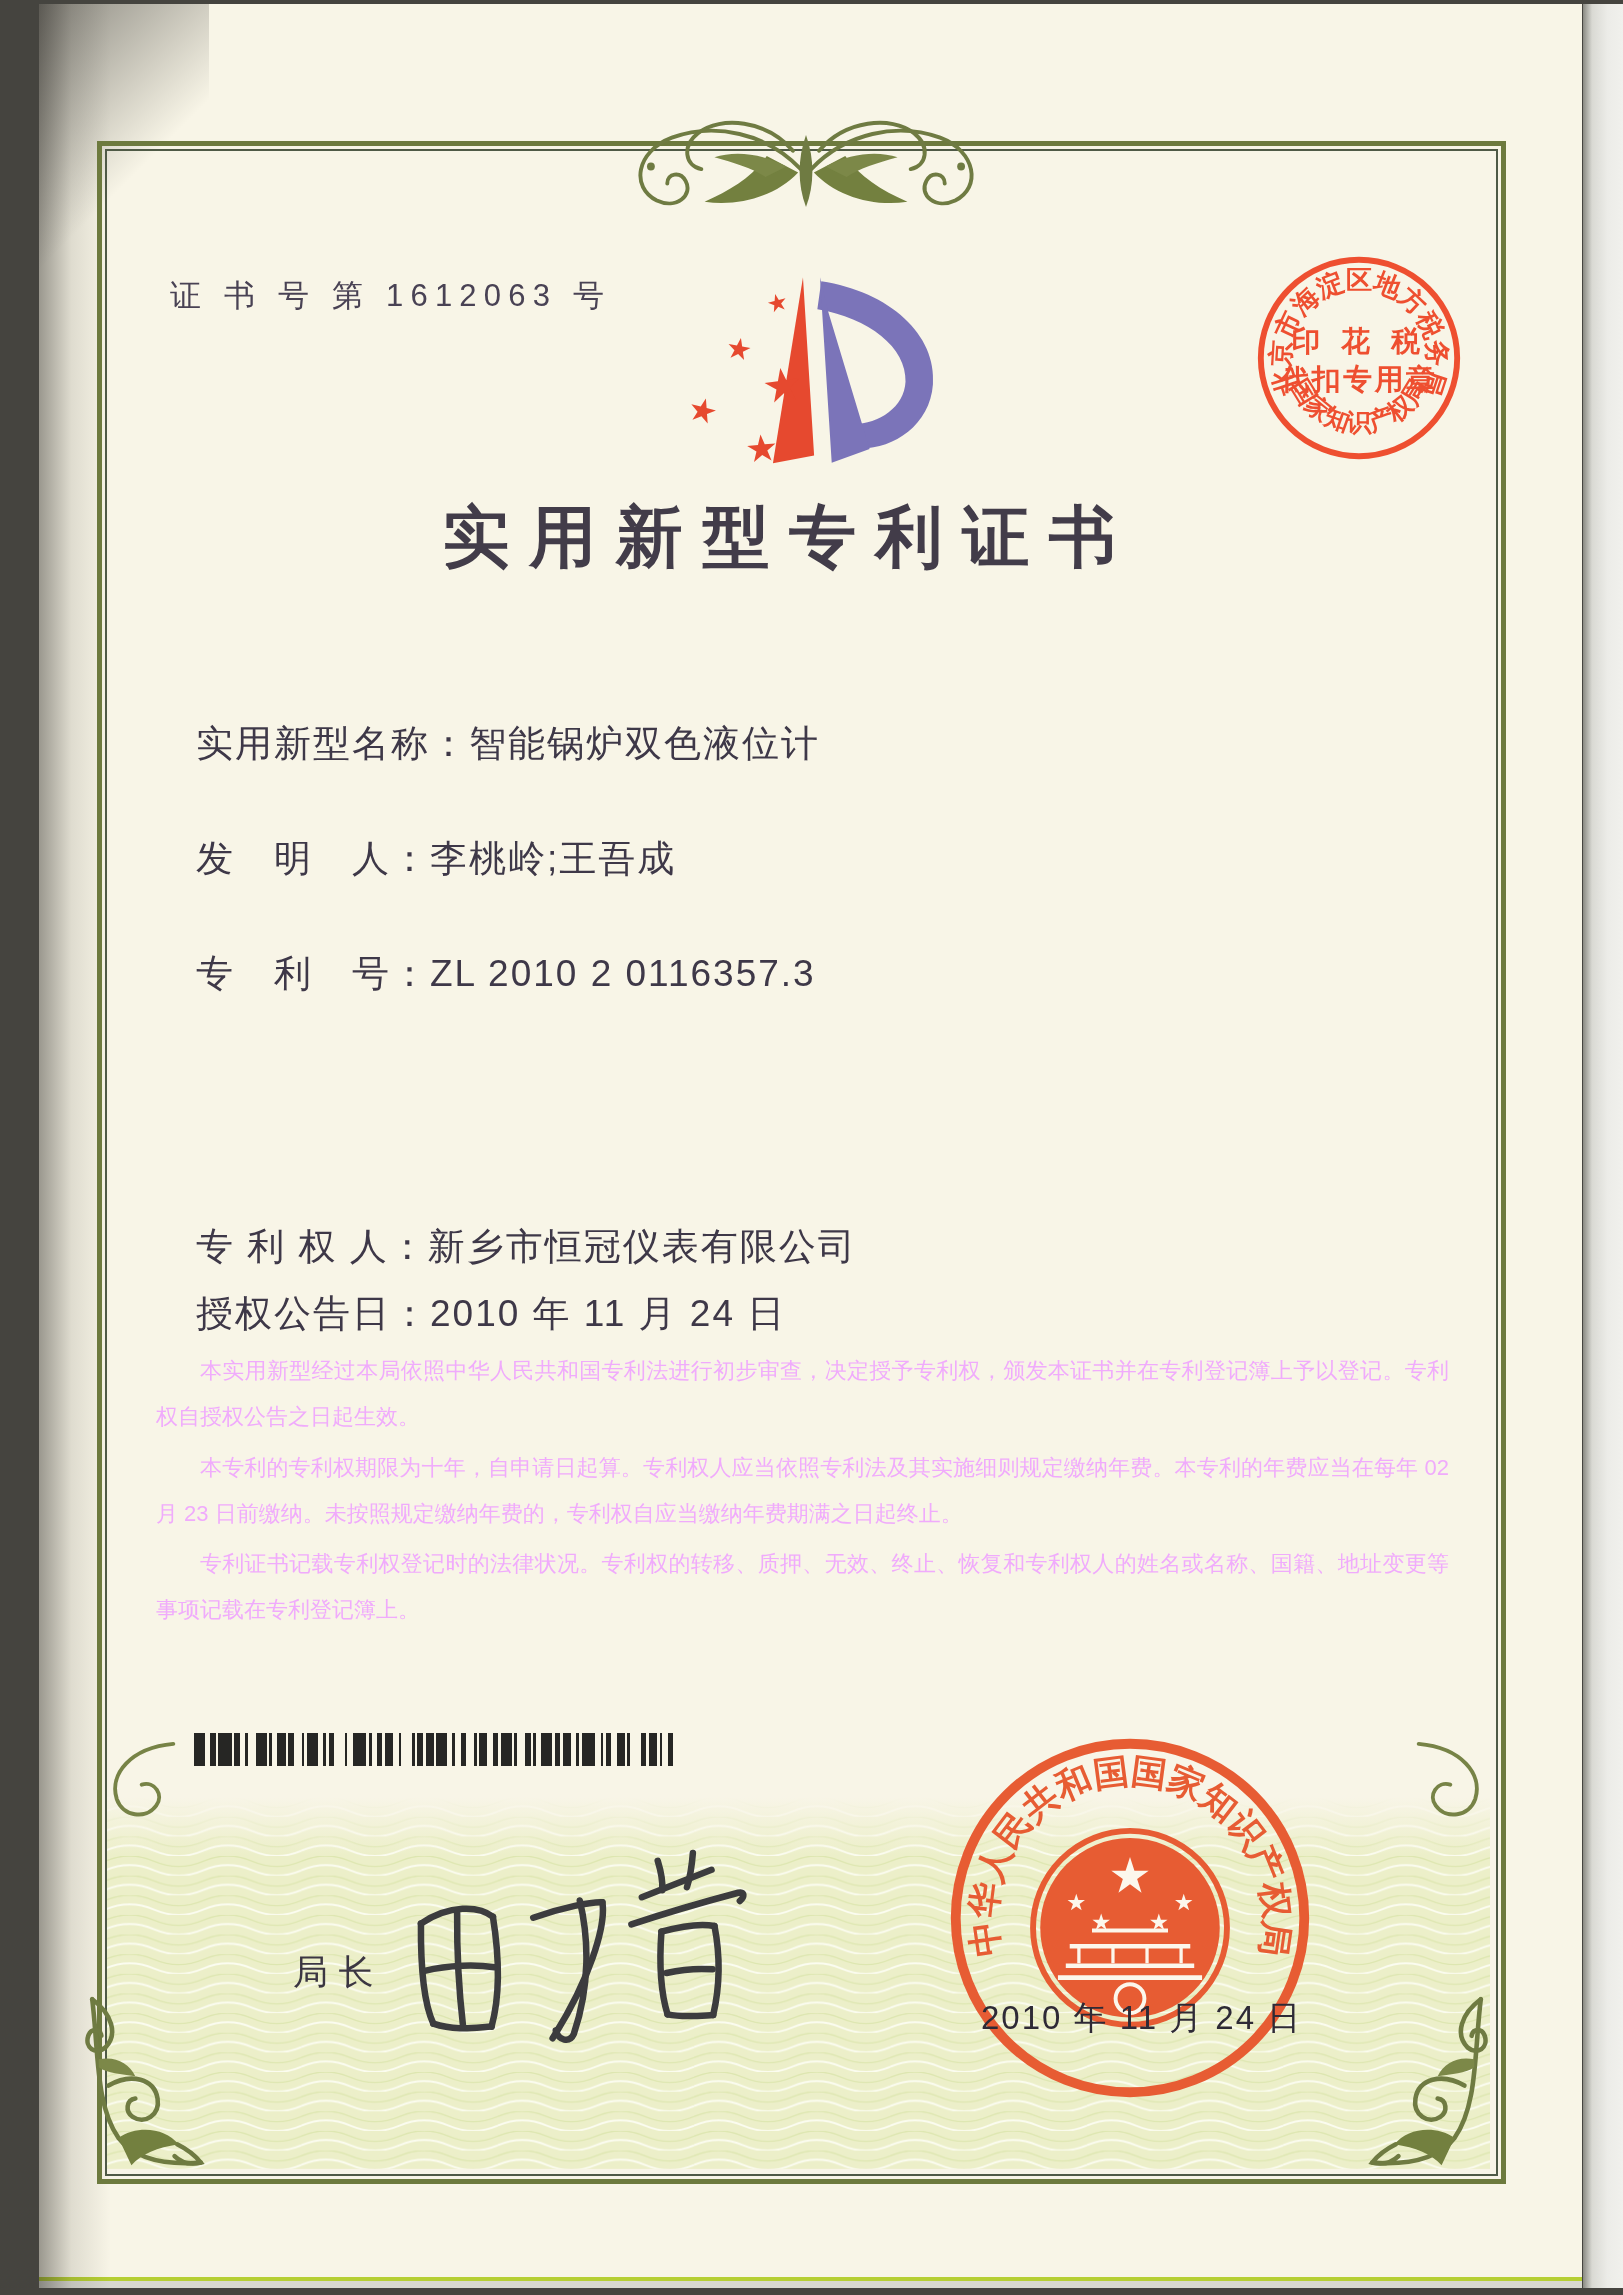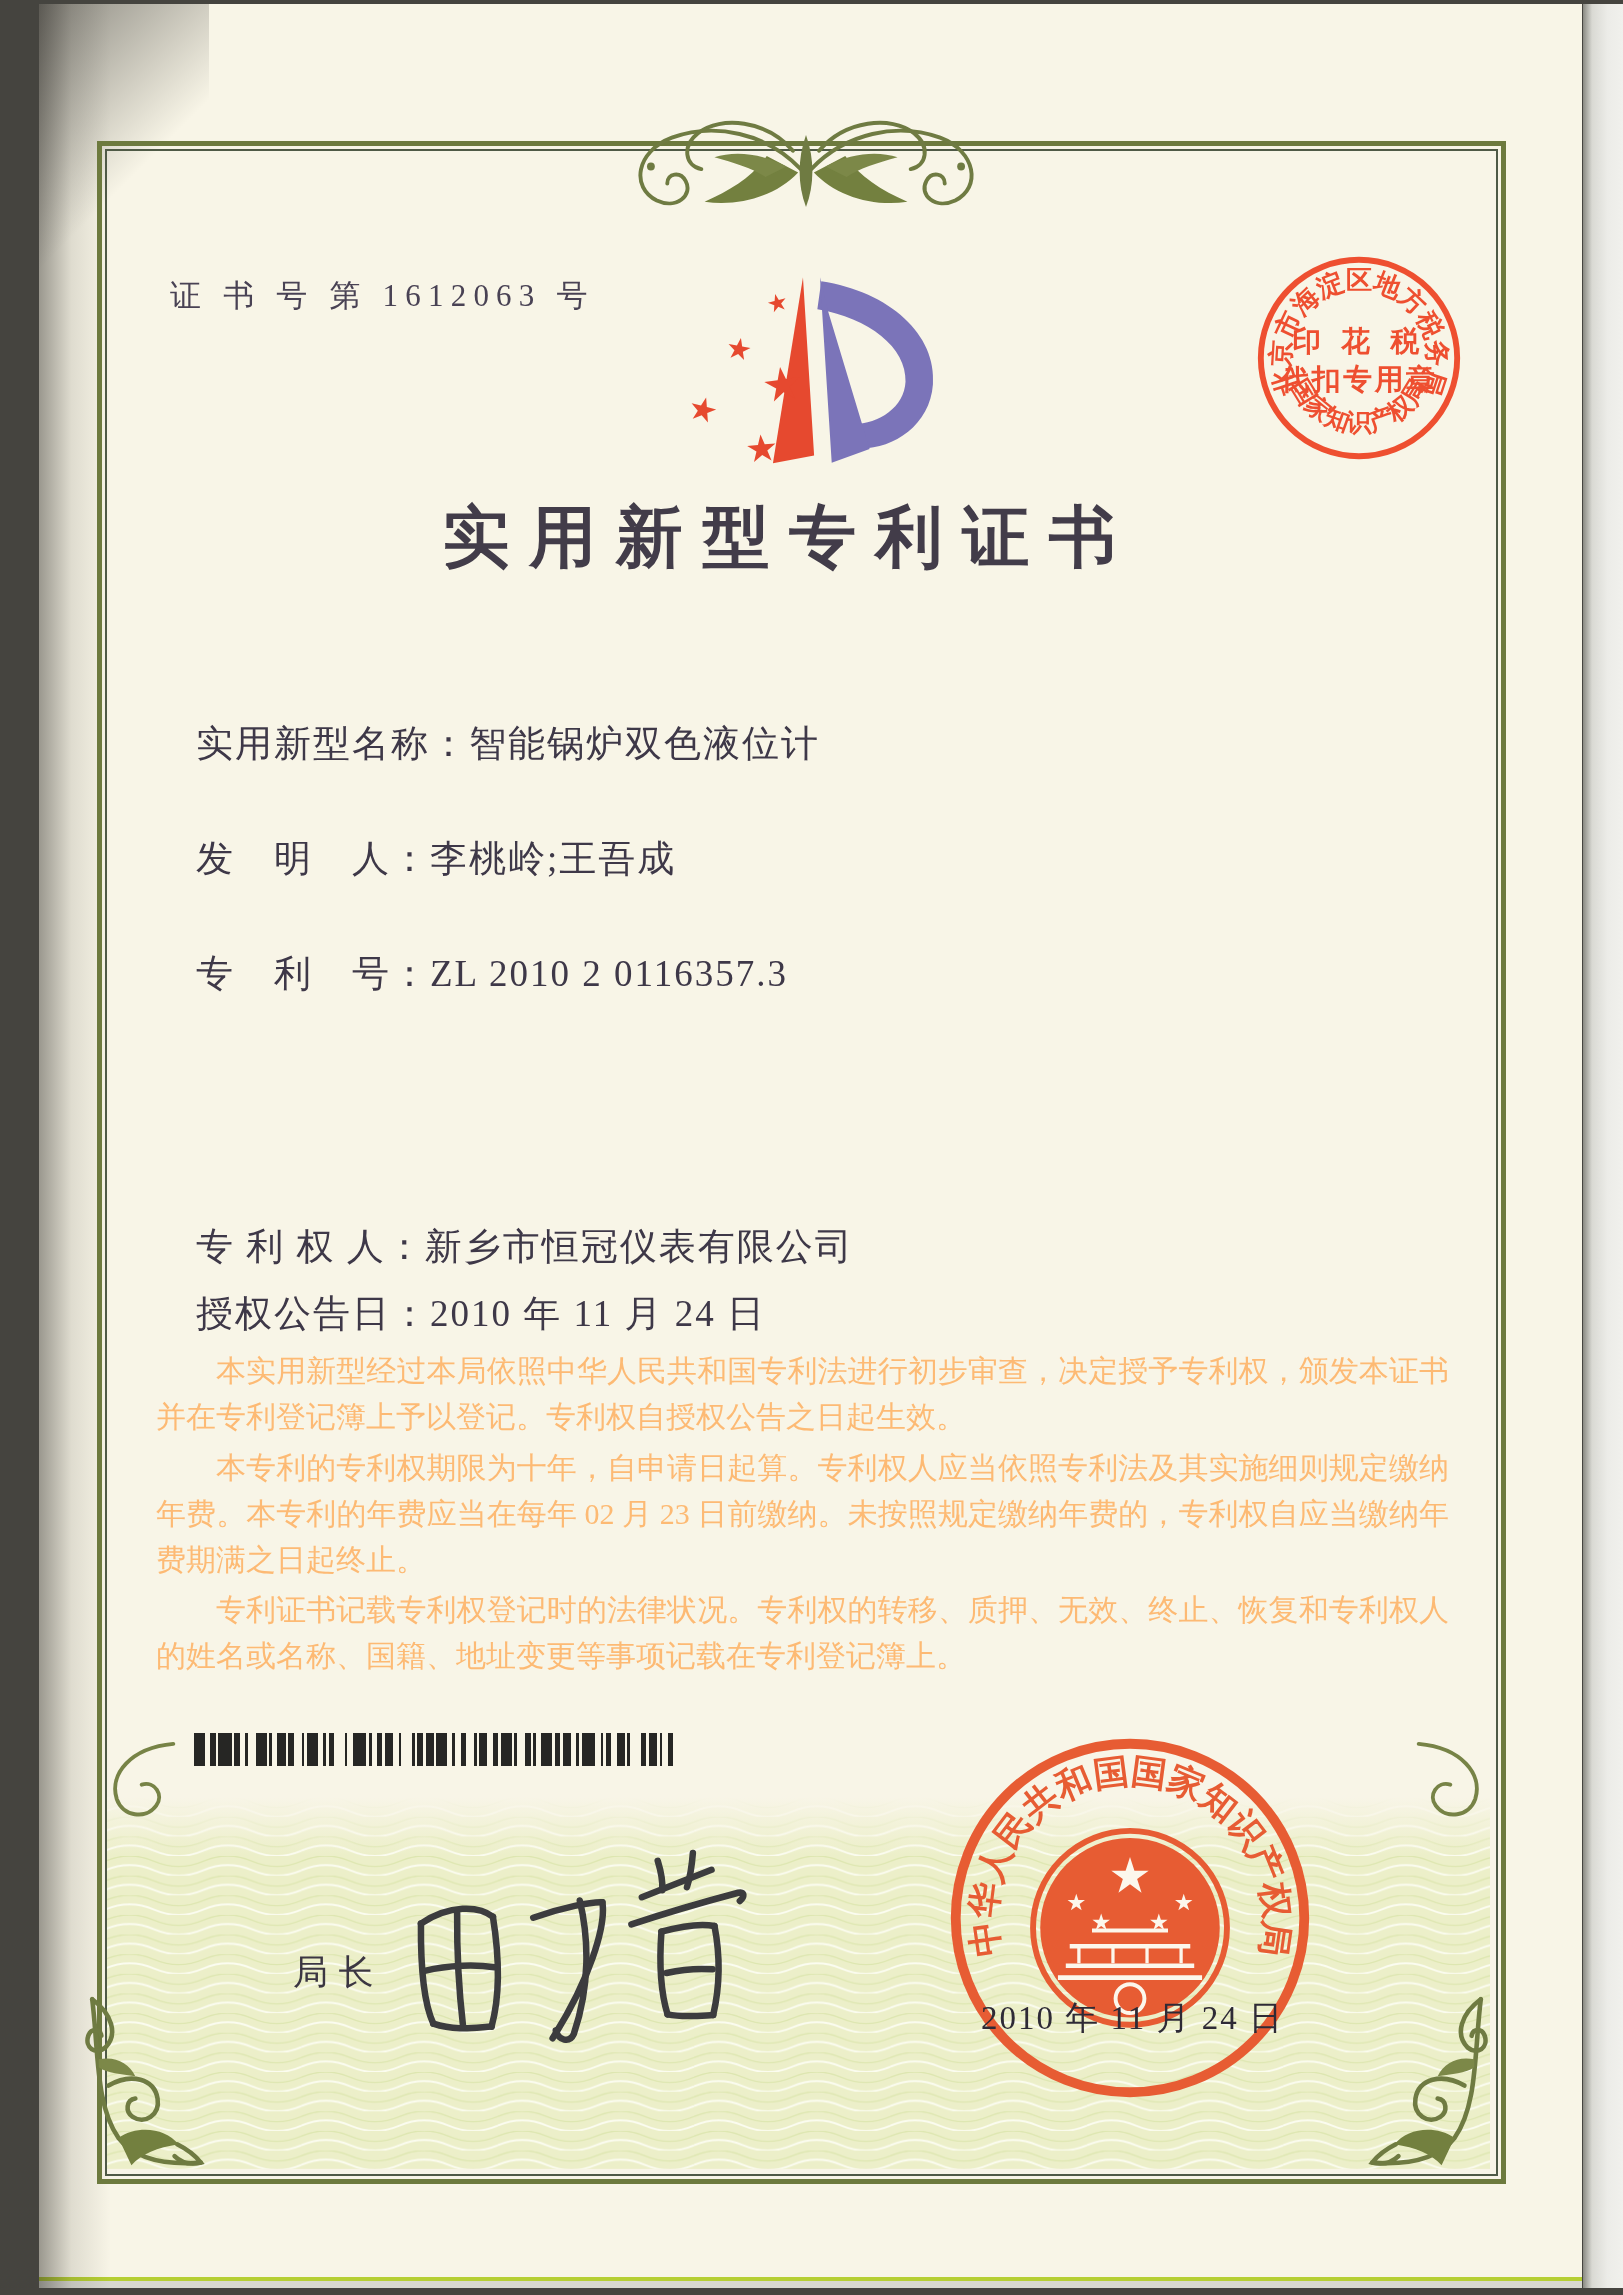--- a/index.html
+++ b/index.html
@@ -1,17 +1,17 @@
 <!DOCTYPE html>
 <html style="font-size:10.5px"><head>
 <meta charset="utf-8">
 <style>
   html,body{margin:0;padding:0;background:#45443f;}
   #canvas{position:relative;width:1623px;height:2295px;overflow:hidden;
-          font-family:Liberation Serif, serif;color:#3f3947;}
+          font-family:Liberation Sans, sans-serif;color:#3f3947;}
   .abs{position:absolute;}
   
   .paper{left:39px;top:3.9px;width:1543px;height:2284px;background:#f8f5e7;}
   .gutter-shadow{left:39px;top:3.9px;width:72px;height:2284px;
      background:linear-gradient(90deg,rgba(40,38,34,.45),rgba(40,38,34,.12) 45%,rgba(40,38,34,0));}
   .gutter-shadow-top{left:39px;top:3.9px;width:170px;height:275px;
      background:linear-gradient(135deg,rgba(30,28,25,.5),rgba(30,28,25,0) 60%);}
   .page-curl{left:1583px;top:3.9px;width:41px;height:2284px;
      background:linear-gradient(90deg,#8a8a83,#d9d9d3 22%,#ecece8 60%,#f1f1ed);}
   .bottom-page-edge{left:39px;top:2277px;width:1543px;height:3.9px;background:#b6cf33;}
@@ -20,22 +20,22 @@
   .frame{left:97px;top:141px;width:1399px;height:2033px;border:5.9px solid #6d7a3e;}
   .frame::after{content:"";position:absolute;inset:2.6px;border:2px solid #4f5a46;}
   
   .cert-no{left:170px;top:275px;font-size:31px;letter-spacing:7.2px;color:#494254;}
   .title{left:239px;top:492px;width:1100px;text-align:center;font-size:67px;font-weight:bold;
          letter-spacing:19.6px;color:#423c49;}
   
   .field{left:196px;font-size:37px;letter-spacing:2px;color:#3e3848;white-space:nowrap;}
   .f0{top:719px}.f1{top:834px}.f2{top:949px}.f3{top:1064px}.f4{top:1222px}.f5{top:1289px}
   
-  .paras{left:156px;top:1348px;width:1293px;font-size:30px;line-height:46px;
-         text-align:justify;color:#fdba74;}
+  .paras{left:156px;top:1348px;width:1293px;font-size:22px;line-height:46px;
+         text-align:justify;color:#f0abfc;}
   .paras p{margin:0 0 4.6px 0;text-indent:2em;}
   
   #barcode{left:194px;top:1733px;width:482px;height:33px;display:flex;align-items:stretch;}
   #barcode div{height:100%;}
   
   .wavewrap{left:105px;top:1797px;width:1385px;height:372px;}
   .wavefade{left:105px;top:1797px;width:1385px;height:59px;
      background:linear-gradient(#f8f5e7,rgba(248,245,231,0));}
   
   .sig-label{left:293px;top:1949px;font-size:35px;letter-spacing:10.5px;color:#3b3642;}

